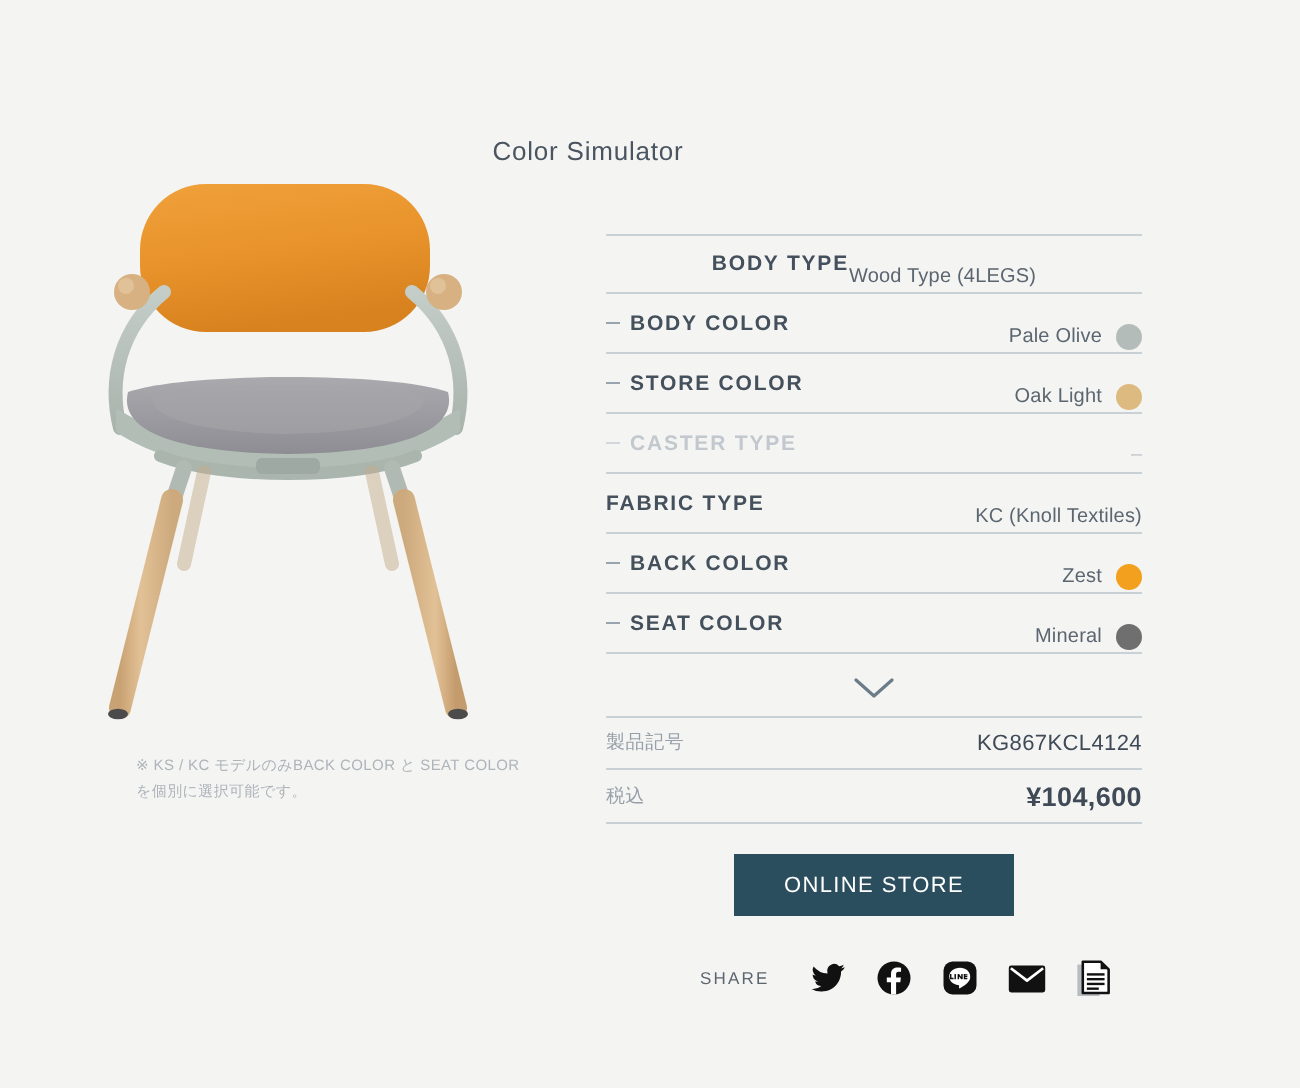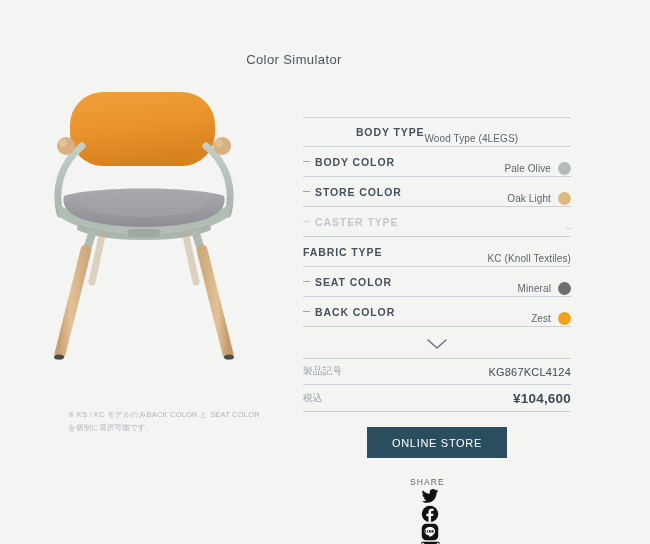--- a/index.html
+++ b/index.html
@@ -13,21 +13,21 @@
     font-family: "Liberation Sans", "DejaVu Sans", sans-serif;
     color: #3f4a56;
     overflow: hidden;
     position: relative;
   }
 
   
   .page-title {
     position: absolute;
     left: 0;
-    top: 52px;
+    top: 68px;
     width: 588px;
     text-align: center;
     font-size: 13px;
     letter-spacing: 0.4px;
     color: #4a5560;
   }
 
   
   .chair-stage {
     position: absolute;
@@ -40,21 +40,20 @@
 
   .note {
     position: absolute;
     left: 68px;
     top: 376px;
     width: 210px;
     font-size: 7.5px;
     line-height: 1.75;
     color: #aeb4ba;
     letter-spacing: 0.2px;
-    margin-top: 32px;
   }
 
   
   .spec-table {
     position: absolute;
     left: 303px;
     top: 117px;
     width: 268px;
   }
   .spec-row {
@@ -178,21 +177,20 @@
 
   
   .share-row {
     position: absolute;
     left: 350px;
     top: 477px;
     width: 175px;
     height: 24px;
     display: flex;
     align-items: center;
-    flex-direction: column;
   }
   .share-label {
     font-size: 8.5px;
     letter-spacing: 1.1px;
     color: #5c666f;
     margin-right: 20px;
   }
   .share-icon {
     width: 19px;
     height: 19px;
@@ -327,36 +325,36 @@
       <span>FABRIC TYPE</span>
     </div>
     <div class="spec-right">
       <span class="spec-value">KC (Knoll Textiles)</span>
     </div>
   </div>
 
   <div class="spec-row">
     <div class="spec-label">
       <span class="dash"></span>
+      <span>BACK COLOR</span>
+    </div>
+    <div class="spec-right">
+      <span class="spec-value">Zest</span>
+      <span class="swatch" style="background: rgb(242, 160, 30);"></span>
+    </div>
+  </div>
+
+  <div class="spec-row">
+    <div class="spec-label">
+      <span class="dash"></span>
       <span>SEAT COLOR</span>
     </div>
     <div class="spec-right">
       <span class="spec-value">Mineral</span>
       <span class="swatch" style="background: rgb(111, 111, 111);"></span>
-    </div>
-  </div>
-
-  <div class="spec-row">
-    <div class="spec-label">
-      <span class="dash"></span>
-      <span>BACK COLOR</span>
-    </div>
-    <div class="spec-right">
-      <span class="spec-value">Zest</span>
-      <span class="swatch" style="background: rgb(242, 160, 30);"></span>
     </div>
   </div>
 </div>
 
 <div class="chevron-wrap">
   <svg width="20" height="11" viewBox="0 0 20 11">
     <path d="M1 1 L10 9 L19 1" stroke="#6b7b88" stroke-width="1.6" fill="none" stroke-linecap="round" stroke-linejoin="round"></path>
   </svg>
 </div>
 

